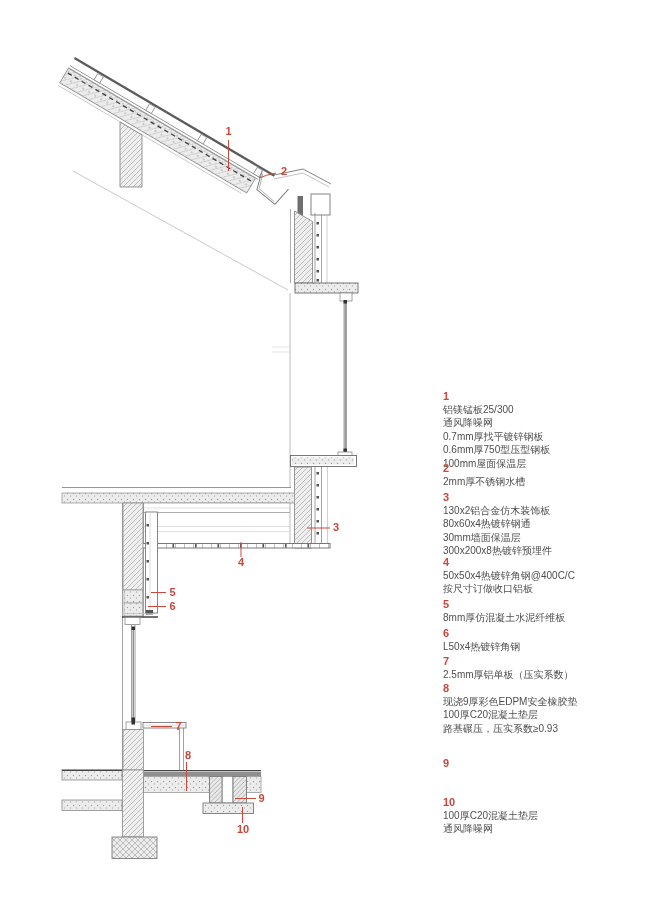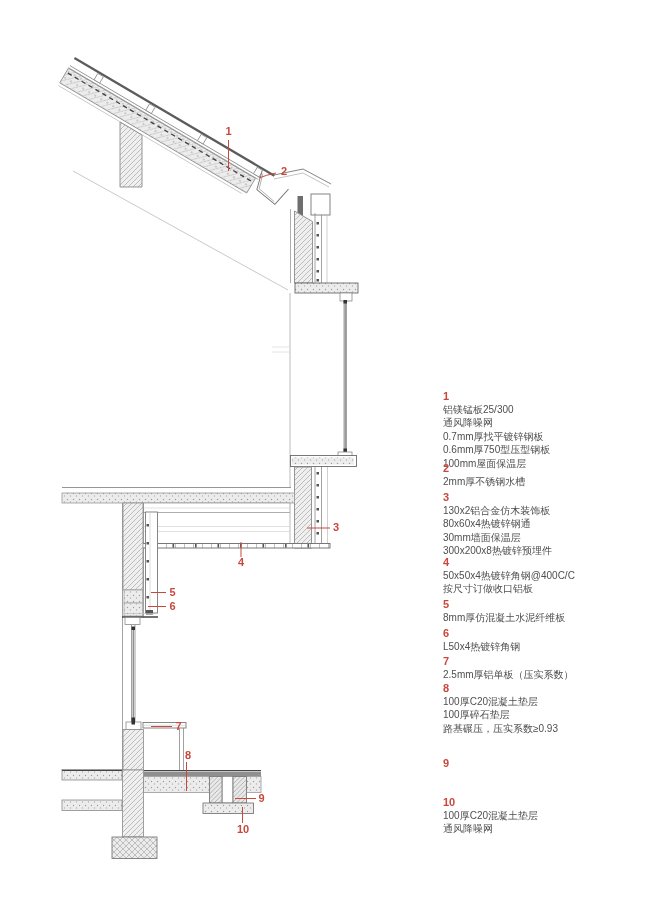--- a/index.html
+++ b/index.html
@@ -273,22 +273,22 @@
     <div class="ln">L50x4热镀锌角钢</div>
   </div>
 
   <div class="item" style="top:655px">
     <div class="num">7</div>
     <div class="ln">2.5mm厚铝单板（压实系数）</div>
   </div>
 
   <div class="item" style="top:682px">
     <div class="num">8</div>
+    <div class="ln">现浇9厚彩色EDPM安全橡胶垫</div>
     <div class="ln">100厚C20混凝土垫层</div>
-    <div class="ln">100厚碎石垫层</div>
     <div class="ln">路基碾压，压实系数≥0.93</div>
   </div>
 
   <div class="item" style="top:757px">
     <div class="num">9</div>
   </div>
 
   <div class="item" style="top:796px">
     <div class="num">10</div>
     <div class="ln">100厚C20混凝土垫层</div>

